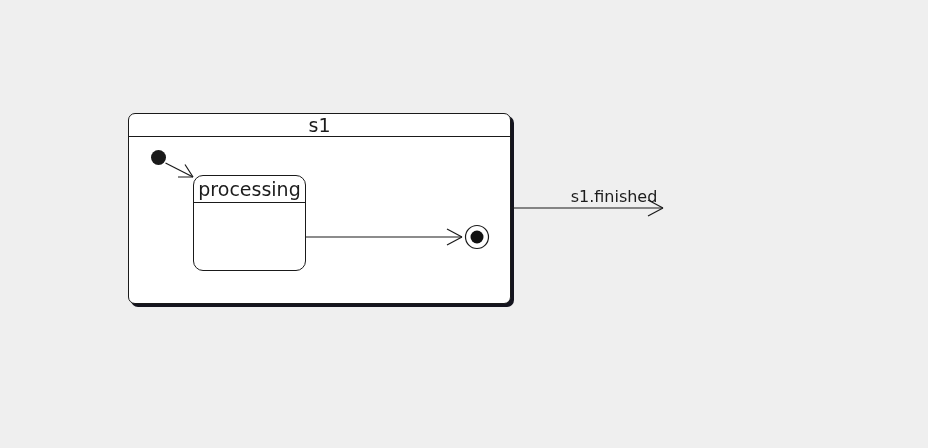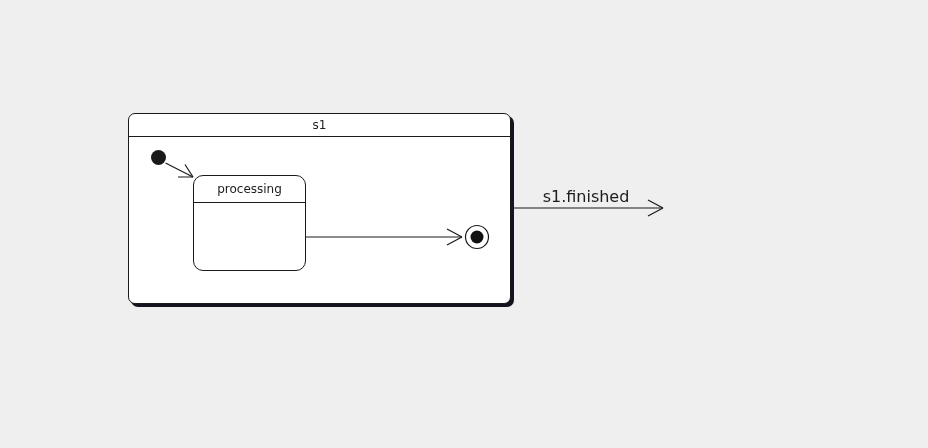--- a/index.html
+++ b/index.html
@@ -19,21 +19,21 @@
     position: absolute;
     background: #ffffff;
     border: 1.5px solid #1a1a1a;
     border-radius: 7px;
     box-shadow: 3px 3px 0 0 #14141e;
     box-sizing: border-box;
   }
   .state .state-title {
     border-bottom: 1px solid #1a1a1a;
     text-align: center;
-    font-size: 12px;
+    font-size: 19px;
     color: #1c1c1c;
     white-space: nowrap;
     overflow: hidden;
   }
   
   #state-s1 { left: 128px; top: 113px; width: 383px; height: 191px; }
   #state-s1 .state-title { height: 22px; line-height: 22px; }
   
   #state-s2 { left: 664px; top: 112px; width: 137px; height: 192px; }
   #state-s2 .state-title { height: 24px; line-height: 24px; }
@@ -46,20 +46,21 @@
   }
   #state-processing .state-title { height: 26px; line-height: 26px; }
 
   .transition-label {
     position: absolute;
     font-size: 16px;
     line-height: 19px;
     color: #1c1c1c;
     text-align: center;
     white-space: nowrap;
+    padding-left: 28px;
   }
   #label-done { left: 324px; top: 216px; width: 120px; }
   #label-s1-finished { left: 511px; top: 187px; width: 150px; }
 
   .overlay {
     position: absolute;
     left: 0; top: 0;
     width: 928px;
     height: 448px;
     pointer-events: none;

